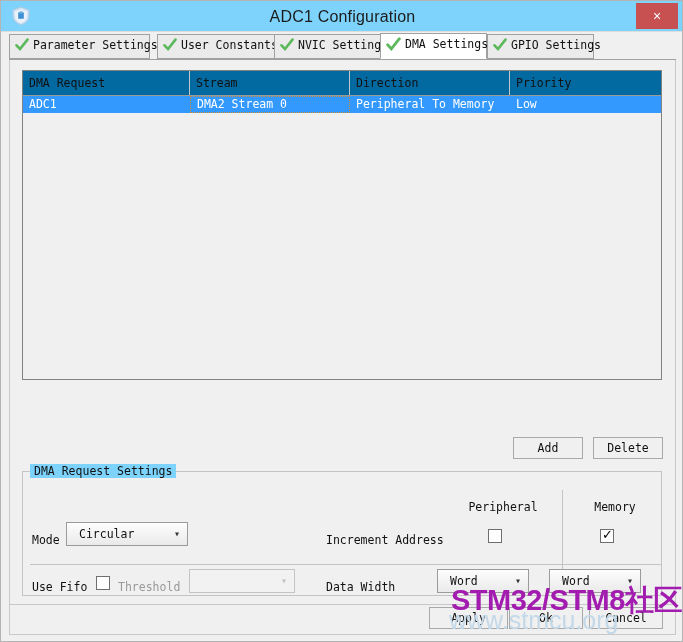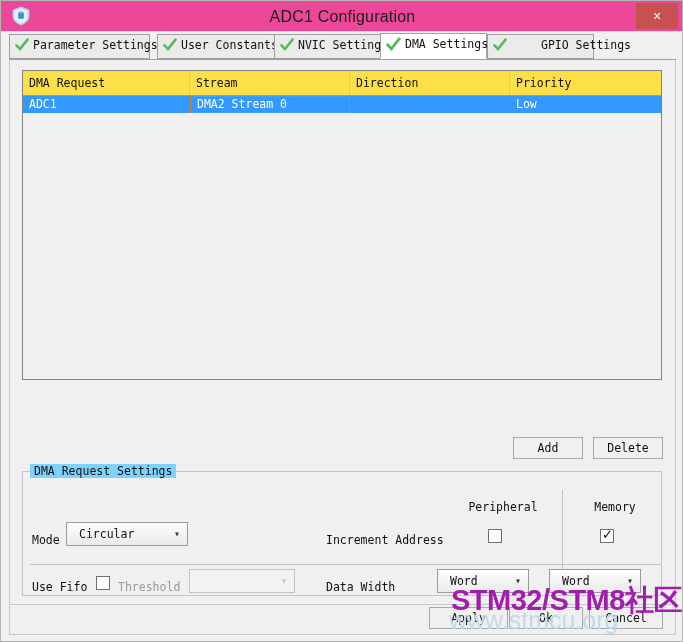--- a/index.html
+++ b/index.html
@@ -14,21 +14,21 @@
     position: relative;
     width: 683px; height: 642px;
     background: #f0f0f0;
     border: 1px solid #b4b4b4;
     overflow: hidden;
   }
   
   #titlebar {
     position: absolute; left: 0; top: 0;
     width: 683px; height: 31px;
-    background: #ec4899;
+    background: #7dd3fc;
     border-bottom: 1px solid #dcdcdc;
   }
   #app-icon {
     position: absolute; left: 10px; top: 5px;
     width: 20px; height: 20px;
   }
   #title-text {
     position: absolute; left: 0; top: 0;
     width: 683px; height: 31px;
     line-height: 31px;
@@ -86,21 +86,21 @@
   
   #table-frame {
     position: absolute; left: 12px; top: 10px;
     width: 640px; height: 310px;
     background: #f0f0f0;
     border: 1px solid #828282;
   }
   #table-head {
     position: relative;
     height: 25px;
-    background: #fde047;
+    background: #0369a1;
     border-bottom: 1px solid #9a9a9a;
   }
   .th {
     position: absolute; top: 0; height: 24px;
     line-height: 24px;
     font-size: 11.5px;
     color: #111;
     padding-left: 6px;
     border-right: 1px solid #c6c6c6;
     white-space: nowrap;
@@ -289,21 +289,21 @@
 
     <div class="tab active" style="left:371px;width:107px;top:-1px;">
       <span class="chk">
         <svg width="15" height="15" viewBox="0 0 14 14">
             <path d="M1.5 7.3 L5 11 L12.5 1.6" stroke="#5cb85c" stroke-width="2.6" fill="none" stroke-linecap="round"></path>
           </svg>
       </span>
       <span>DMA Settings</span>
     </div>
 
-    <div class="tab" style="left:478px;width:107px;gap:30px;">
+    <div class="tab" style="left:478px;width:107px;">
       <span class="chk">
         <svg width="14" height="14" viewBox="0 0 14 14">
             <path d="M1.5 7.3 L5 11 L12.5 1.6" stroke="#5cb85c" stroke-width="2.6" fill="none" stroke-linecap="round"></path>
           </svg>
       </span>
       <span>GPIO Settings</span>
     </div>
 
   </div>
 
@@ -314,20 +314,21 @@
       <div id="table-head">
         <div class="th" style="left:0px;width:167px;">DMA Request</div>
         <div class="th" style="left:167px;width:160px;">Stream</div>
         <div class="th" style="left:327px;width:160px;">Direction</div>
         <div class="th last" style="left:487px;width:151px;">Priority</div>
       </div>
 
       <div id="table-row">
         <div class="td" style="left:0px;width:167px;">ADC1</div>
         <div class="td focused" style="left:167px;width:160px;">DMA2 Stream 0</div>
+        <div class="td" style="left:327px;width:160px;">Peripheral To Memory</div>
         <div class="td" style="left:487px;width:151px;">Low</div>
       </div>
 
     </div>
 
     <div class="btn" id="btn-add">Add</div>
     <div class="btn" id="btn-delete">Delete</div>
 
     <div id="groupbox"></div>
     <div id="group-legend">DMA Request Settings</div>

